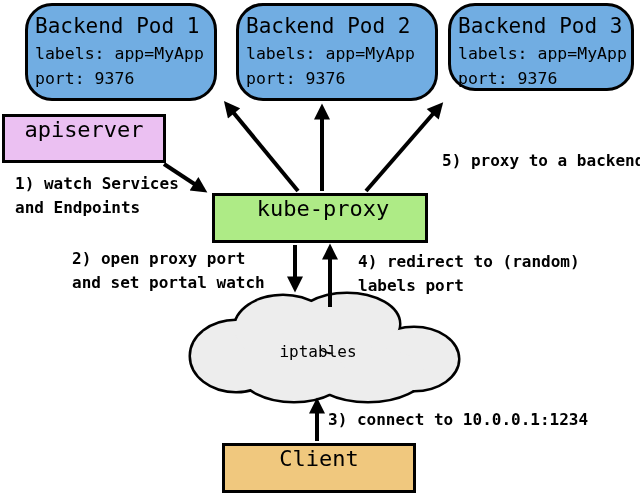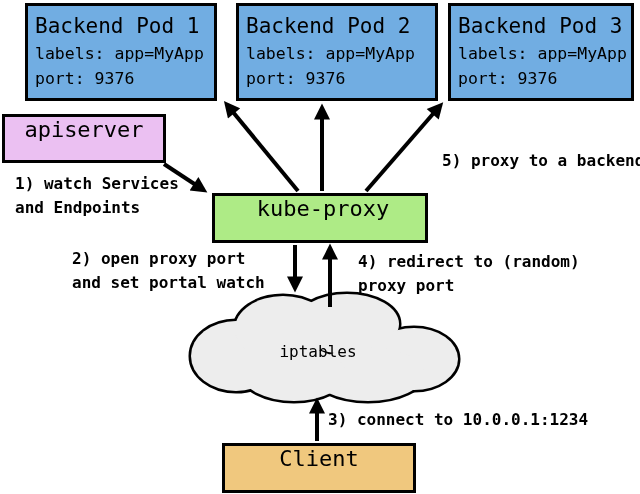--- a/index.html
+++ b/index.html
@@ -7,21 +7,21 @@
     position:relative; width:640px; height:494px; overflow:hidden;
     background:#ffffff;
     font-family:"DejaVu Sans Mono","Liberation Mono",monospace;
     color:#000;
   }
   #shape-layer { position:absolute; left:0; top:0; width:640px; height:494px; }
   .box {
     position:absolute; box-sizing:border-box;
     border:3px solid #000;
   }
-  .pod { padding:5px 20px 0 7px; }
+  .pod { padding:5px 20px 0 7px;border-radius:27px; }
   .pod-title { font-size:21px; line-height:30px; white-space:nowrap; }
   .pod-line  { font-size:16.5px; line-height:25px; white-space:nowrap; }
   .label-box {
     display:flex; justify-content:center;
     font-size:22px; white-space:nowrap;
   }
   .note {
     position:absolute; font-weight:bold; font-size:16px; line-height:24px;
     white-space:nowrap;
   }
@@ -73,21 +73,21 @@
   <div class="box pod" style="left: 25px; top: 3px; width: 192px; height: 98px; background: rgb(113, 173, 226);">
     <div class="pod-title">Backend Pod 1</div>
     <div class="pod-line">labels: app=MyApp</div>
     <div class="pod-line">port: 9376</div>
   </div>
   <div class="box pod" style="left: 236px; top: 3px; width: 202px; height: 98px; background: rgb(113, 173, 226);">
     <div class="pod-title">Backend Pod 2</div>
     <div class="pod-line">labels: app=MyApp</div>
     <div class="pod-line">port: 9376</div>
   </div>
-  <div class="box pod" style="left: 448px; top: 3px; width: 186px; height: 98px; background: rgb(113, 173, 226);">
+  <div class="box pod" style="left: 448px; top: 3px; width: 186px; height: 88px; background: rgb(113, 173, 226);">
     <div class="pod-title">Backend Pod 3</div>
     <div class="pod-line">labels: app=MyApp</div>
     <div class="pod-line">port: 9376</div>
   </div>
 
   <div class="box label-box" style="left: 2px; top: 114px; width: 164px; height: 49px; background: rgb(235, 192, 242);">
     <span>apiserver</span>
   </div>
 
   <div class="box label-box" style="left: 212px; top: 193px; width: 216px; height: 50px; background: rgb(174, 235, 134); padding-left: 6px;">
@@ -106,19 +106,19 @@
   </div>
   <div class="note" style="left:72px; top:247px;">
     <div>2) open proxy port</div>
     <div>and set portal watch</div>
   </div>
   <div class="note" style="left:328px; top:408px;">
     <div>3) connect to 10.0.0.1:1234</div>
   </div>
   <div class="note" style="left:358px; top:250px;">
     <div>4) redirect to (random)</div>
-    <div>proxy port</div>
+    <div>labels port</div>
   </div>
   <div class="note" style="left:414px; top:149px;margin-left:28px;">
     <div>5) proxy to a backend</div>
   </div>
 
 </div>
 
 </body></html>

